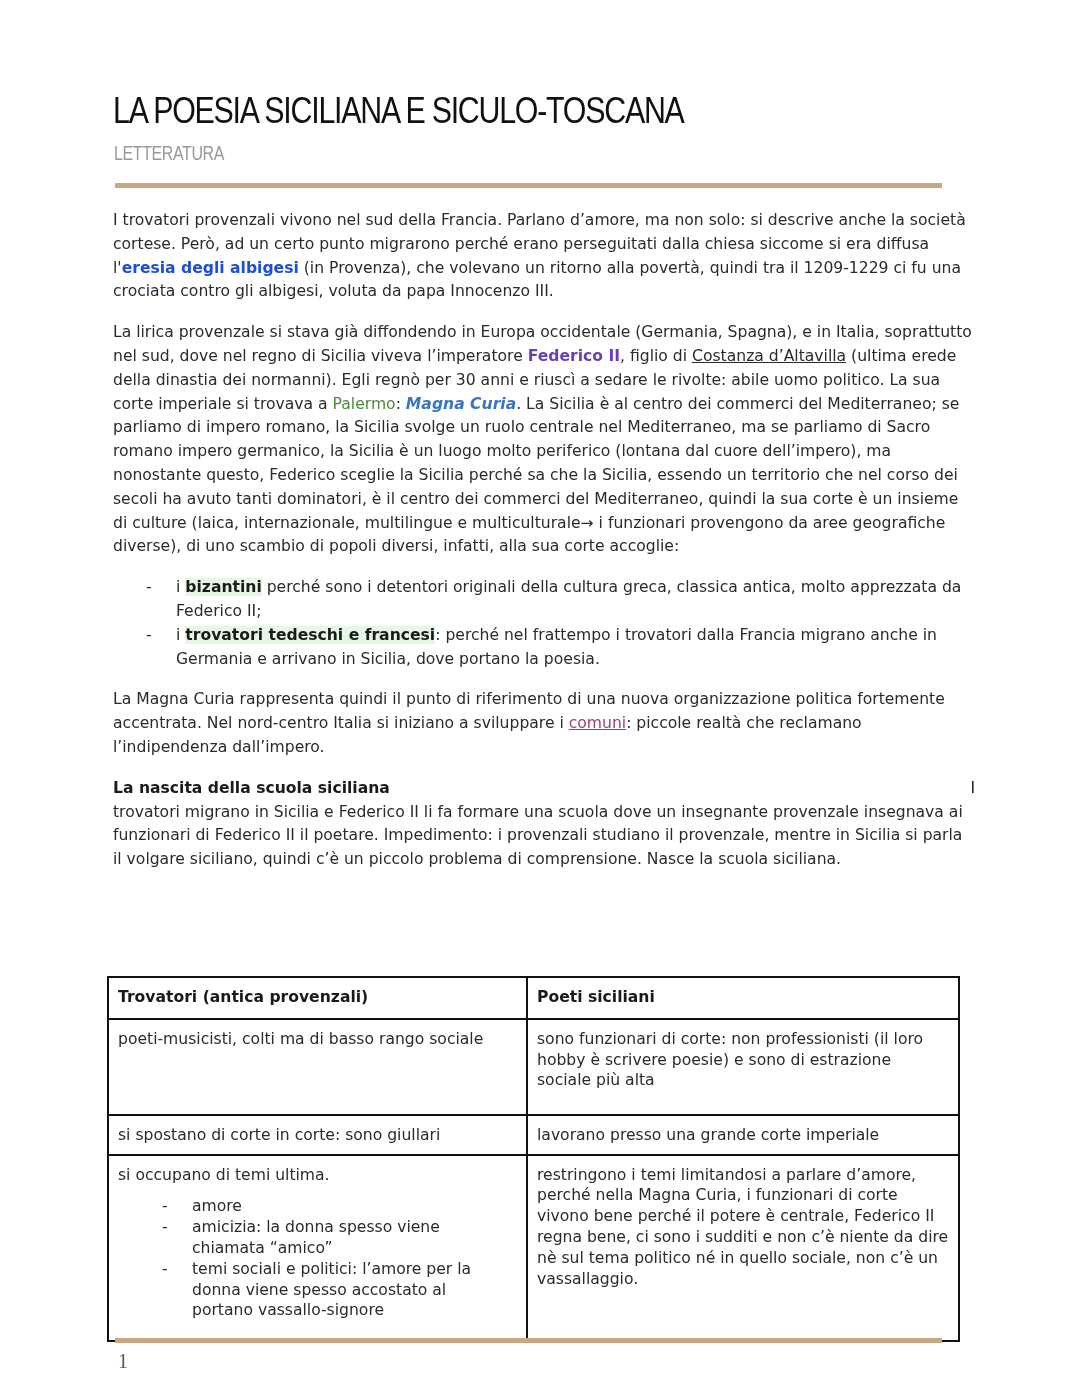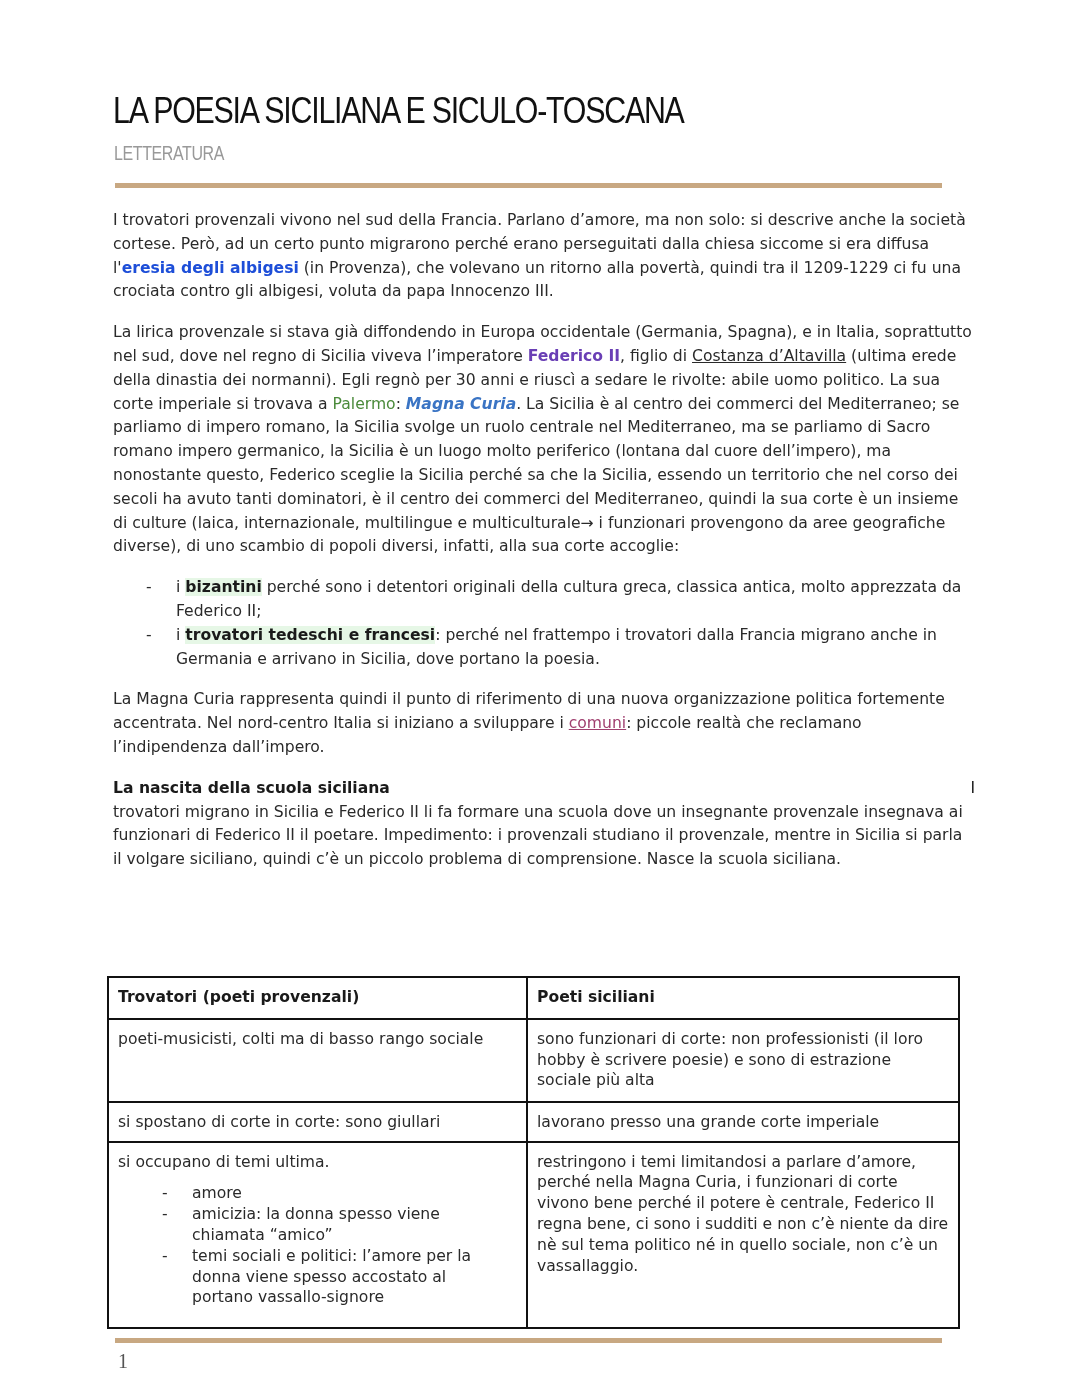--- a/index.html
+++ b/index.html
@@ -55,24 +55,24 @@
 
     <div style="position:relative;">
       <div class="heading"><span>La nascita della scuola siciliana</span><span class="cursor" style="font-weight:normal;">I</span></div>
       <div>trovatori migrano in Sicilia e Federico II li fa formare una scuola dove un insegnante provenzale insegnava ai funzionari di Federico II il poetare. Impedimento: i provenzali studiano il provenzale, mentre in Sicilia si parla il volgare siciliano, quindi c’è un piccolo problema di comprensione. Nasce la scuola siciliana.</div>
     </div>
   </div>
 
   <table class="cmp">
     <tbody>
         <tr>
-      <th class="c1">Trovatori (poeti provenzali)</th>
+      <th class="c1">Trovatori (antica provenzali)</th>
       <th>Poeti siciliani</th>
     </tr>
-    <tr style="height:83px;">
+    <tr style="height:96px;">
       <td class="c1">poeti-musicisti, colti ma di basso rango sociale</td>
       <td>sono funzionari di corte: non professionisti (il loro hobby è scrivere poesie) e sono di estrazione sociale più alta</td>
     </tr>
     <tr>
       <td class="c1">si spostano di corte in corte: sono giullari</td>
       <td>lavorano presso una grande corte imperiale</td>
     </tr>
     <tr style="height:166px;">
       <td class="c1">
         <div>si occupano di temi ultima.</div>

